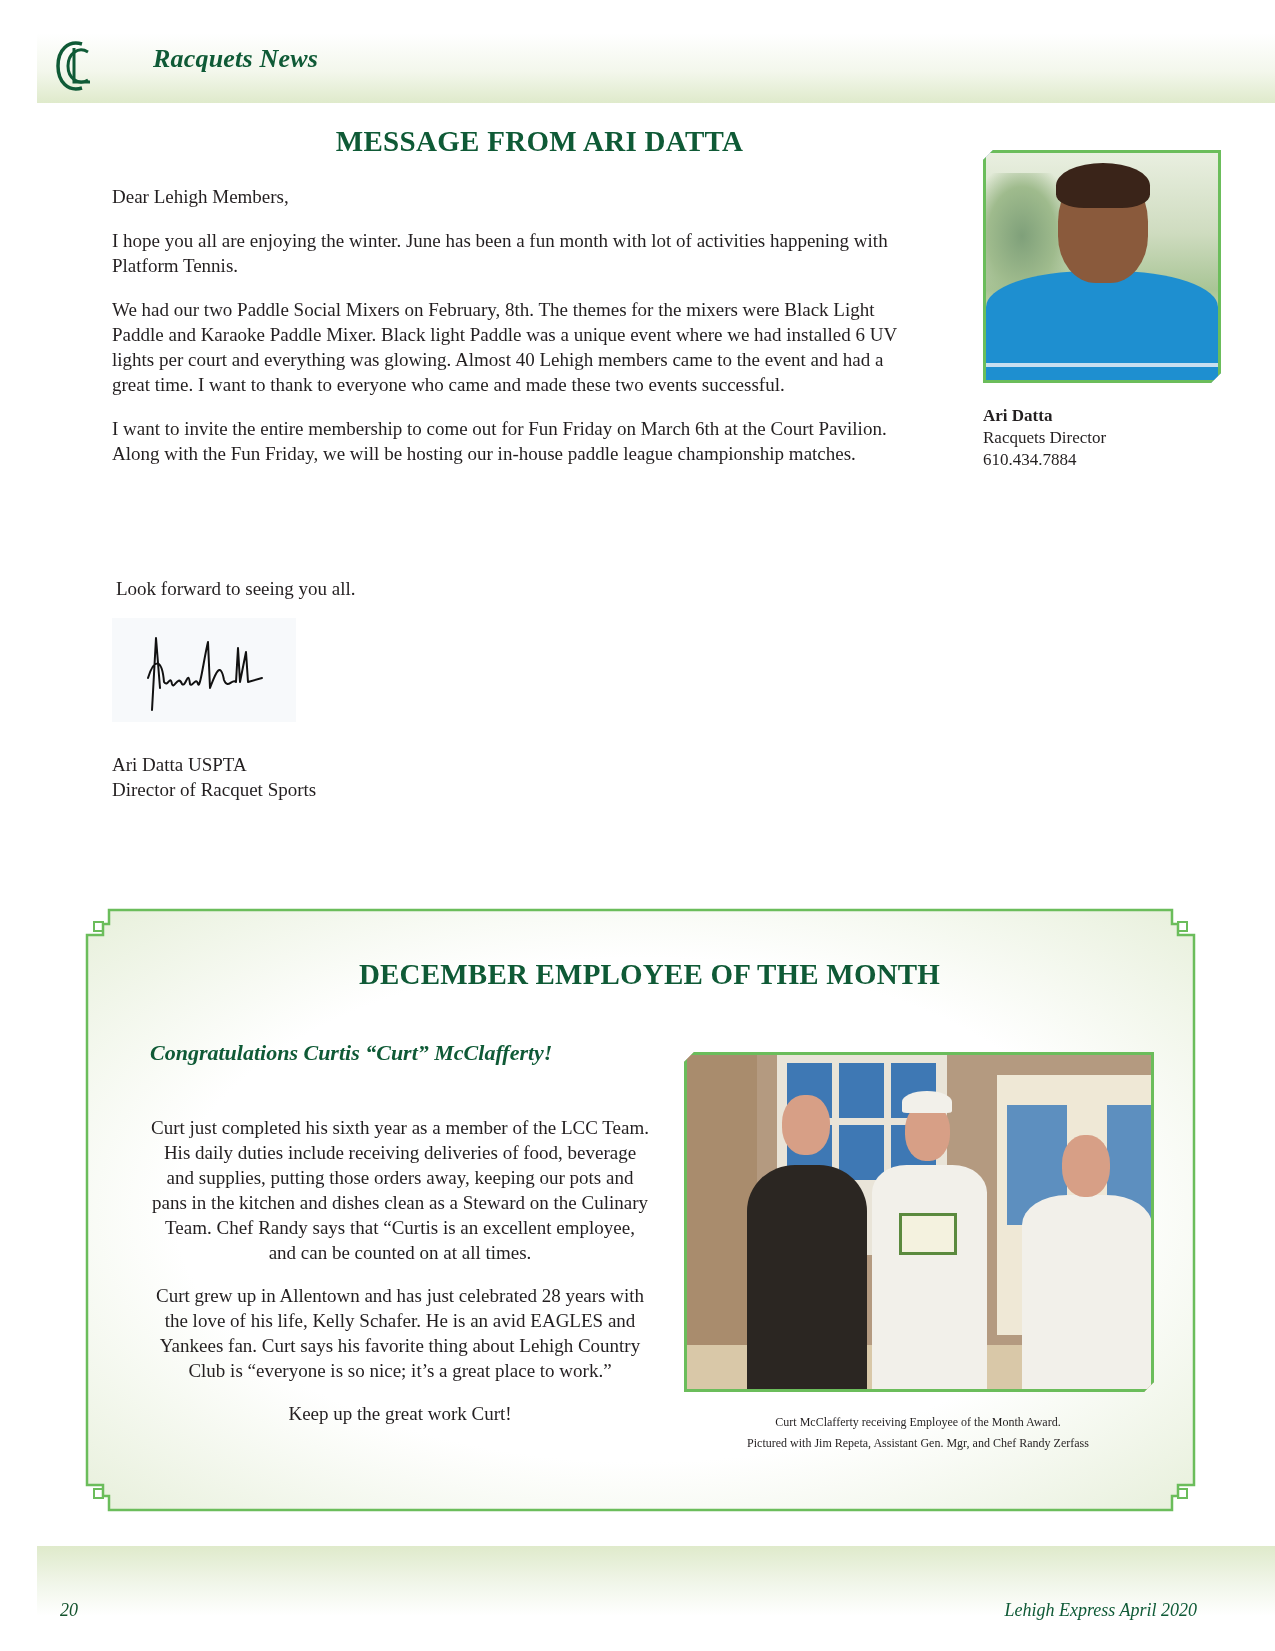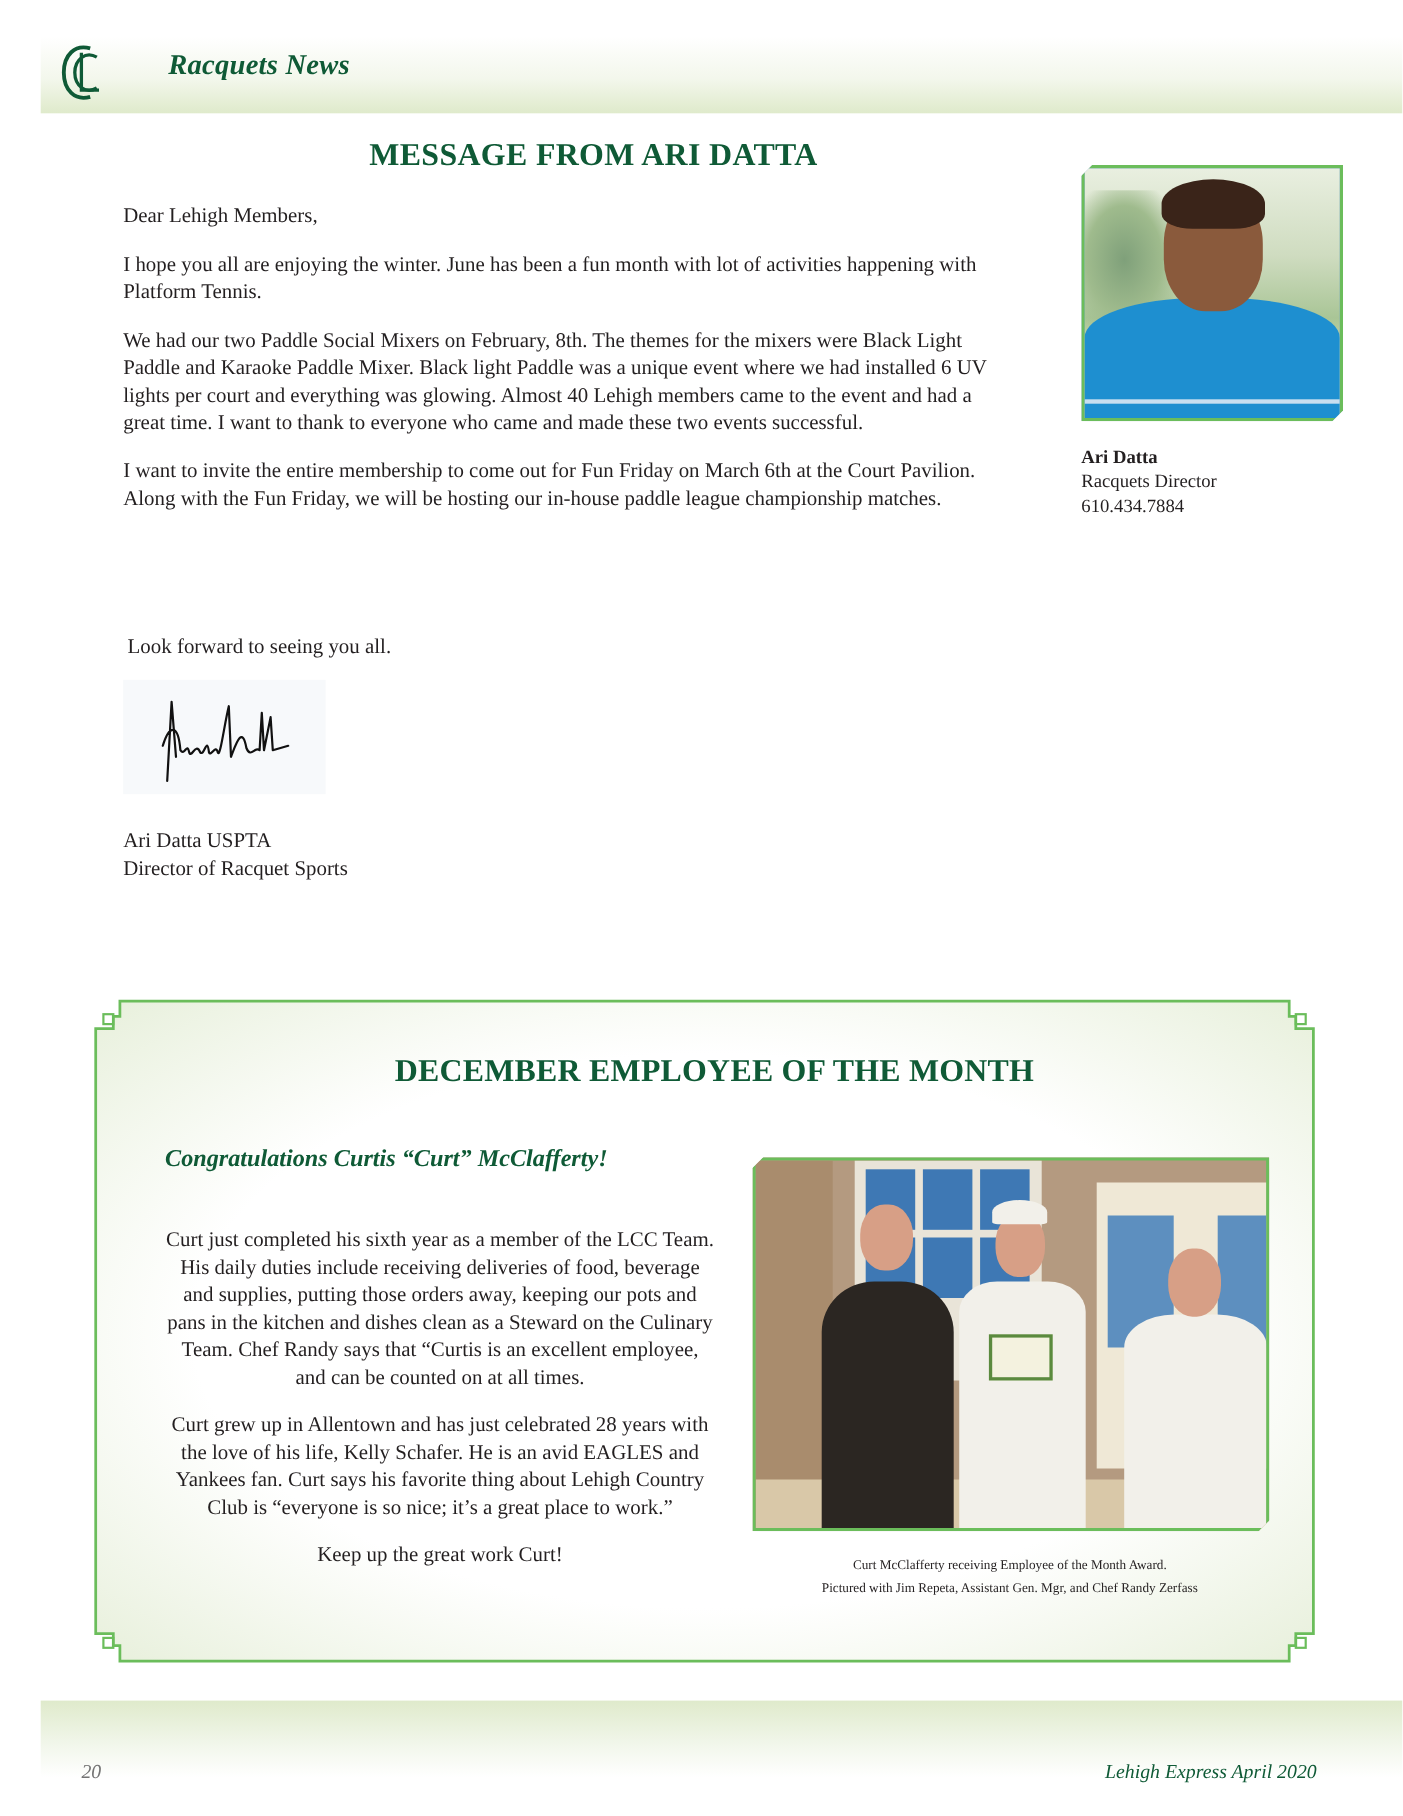--- a/index.html
+++ b/index.html
@@ -119,22 +119,22 @@
       position: absolute; left: 668px; top: 1412px; width: 500px; text-align: center;
       font-size: 12px; line-height: 21px;
     }
 
     
     .footer-band {
       position: absolute; left: 37px; top: 1546px; width: 1238px; height: 70px;
       background: linear-gradient(to bottom, #dfeacb 0%, #f1f6ea 55%, #ffffff 100%);
     }
     .page-number {
-      position: absolute; left: 74px; top: 1600px;
-      font-size: 18px; font-style: italic; color: #737373;
+      position: absolute; left: 60px; top: 1600px;
+      font-size: 18px; font-style: italic; color: #14532d;
     }
     .publication {
       position: absolute; right: 78px; top: 1600px;
       font-size: 18px; font-style: italic; color: #0f5a36;
     }
   </style>
 </head>
 <body>
 
 <div class="header-band"></div>

